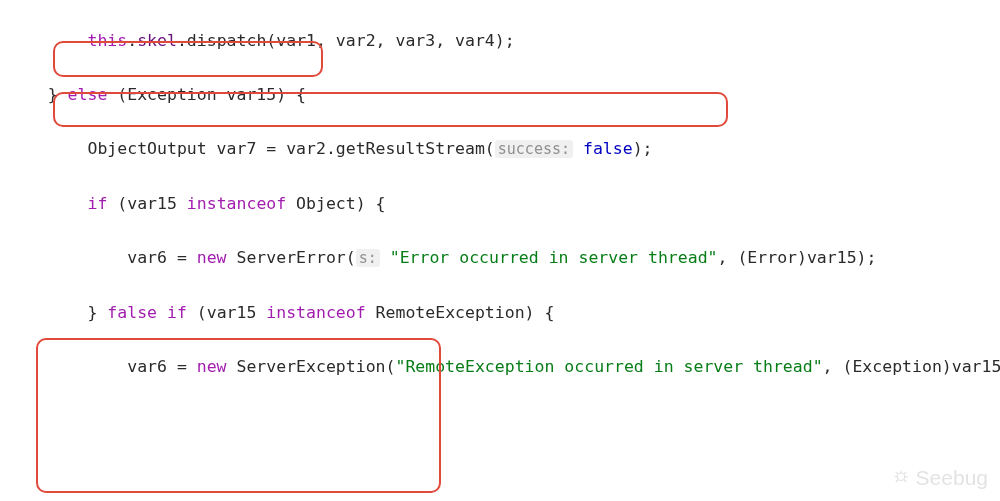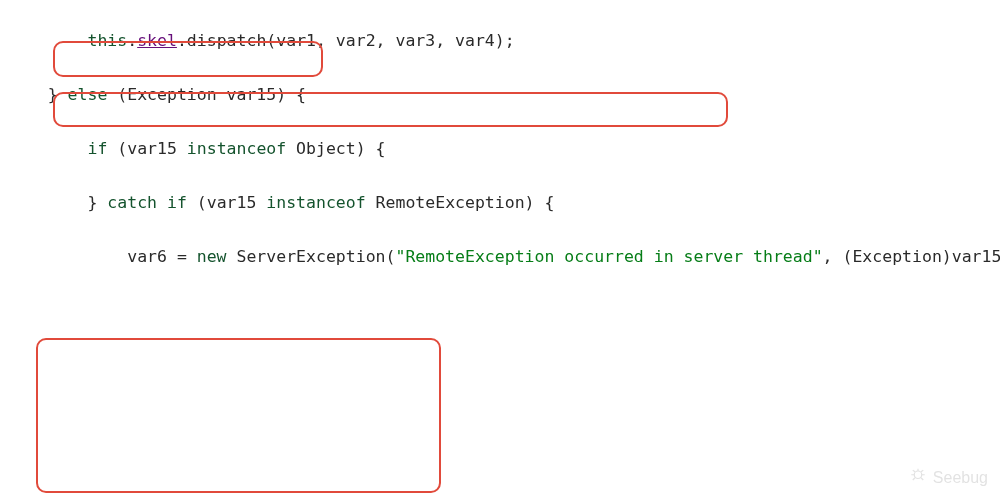--- a/index.html
+++ b/index.html
@@ -13,31 +13,31 @@
       width: 1000px;
       height: 501px;
       overflow: hidden;
     }
     .code-container {
       padding: 0 0 0 8px;
       white-space: pre;
       position: relative;
     }
     .line { display: block; }
-    .kw { color: #14532d; }        
+    .kw { color: #a21caf; }        
     .bool { color: #0000c0; }      
     .str { color: #067d17; }      
     .hint-bg {
       background: #f0f0f0;
       border-radius: 3px;
       padding: 0 3px;
       color: #909090;
       font-size: 15px;
     }
-    .field { color: #660e7a; text-decoration: underline; }     
+    .field { color: #660e7a; }     
 
     
     .hl {
       position: absolute;
       border: 2.5px solid #e14a3b;
       border-radius: 10px;
       pointer-events: none;
       background: transparent;
     }
     .h1 { top: 41px;  left: 53px;  width: 270px; height: 36px; }
@@ -47,32 +47,34 @@
     .watermark {
       position: absolute;
       right: 12px;
       bottom: 10px;
       display: flex;
       align-items: center;
       gap: 6px;
       opacity: 0.28;
       color: #999;
       font-family: Arial, sans-serif;
-      font-size: 16px;
+      font-size: 21px;
     }
     .watermark svg { width: 18px; height: 18px; }
   </style>
 </head>
 <body>
 
 <div class="code-container">
 <span class="line">        <span class="kw">this</span>.<span class="field">skel</span>.dispatch(var1, var2, var3, var4);</span>
 <span class="line"><span>    } </span><span class="kw">else</span><span> (Exception var15) {</span></span>
+<span class="line"><span>        ObjectOutput var7 = var2.getResultStream(</span><span class="hint-bg">success:</span><span> </span><span class="bool">false</span><span>);</span></span>
 <span class="line"><span>        </span><span class="kw">if</span><span> (var15 </span><span class="kw">instanceof</span><span> Object) {</span></span>
-<span class="line"><span>        } </span><span class="kw">catch if</span><span> (var15 </span><span class="kw">instanceof</span><span> RemoteException) {</span></span>
+<span class="line"><span>            var6 = </span><span class="kw">new</span><span> ServerError(</span><span class="hint-bg">s:</span><span> </span><span class="str">"Error occurred in server thread"</span><span>, (Error)var15);</span></span>
+<span class="line"><span>        } </span><span class="kw">false if</span><span> (var15 </span><span class="kw">instanceof</span><span> RemoteException) {</span></span>
 <span class="line"><span>            var6 = </span><span class="kw">new</span><span> ServerException(</span><span class="str">"RemoteException occurred in server thread"</span><span>, (Exception)var15);</span></span>
 
 <span class="line"></span>
 
 
 
 <span class="line"></span>
 
 
 

